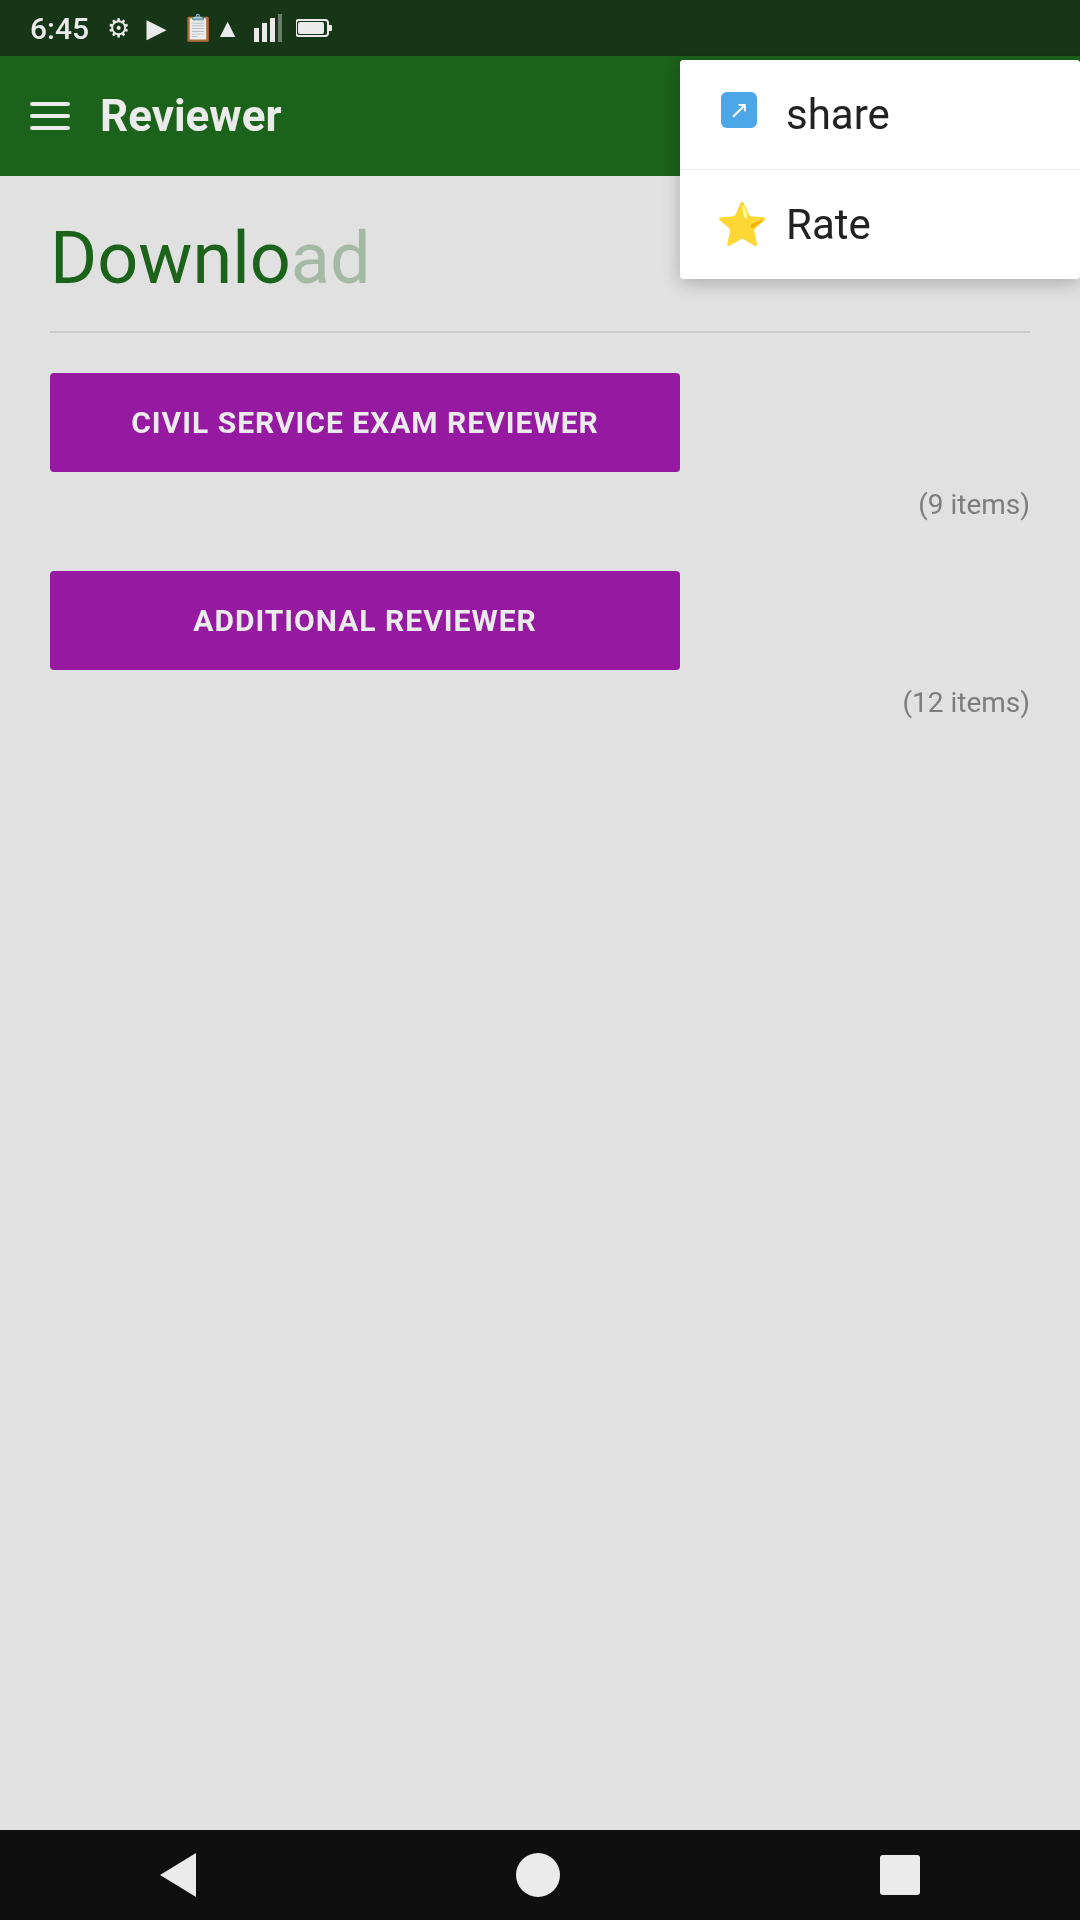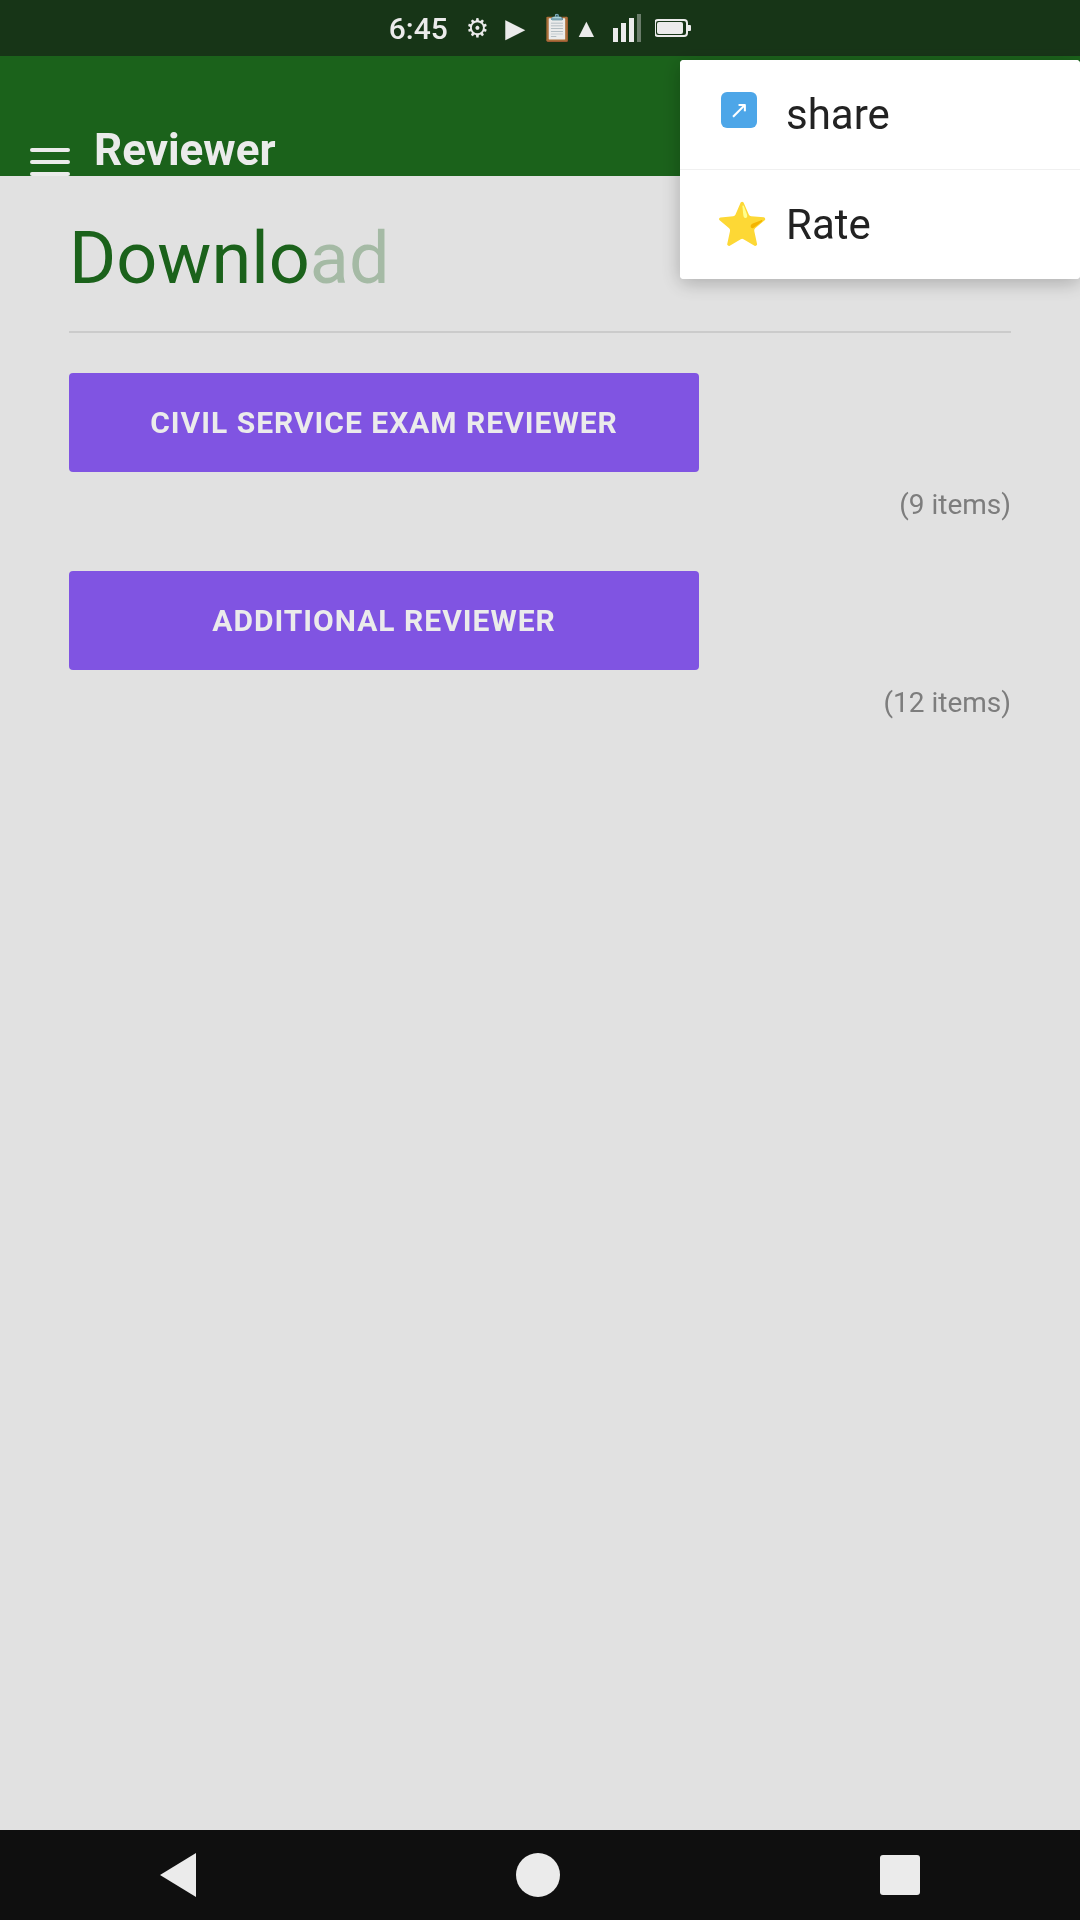--- a/index.html
+++ b/index.html
@@ -18,21 +18,21 @@
       overflow-x: hidden;
     }
 
     
     .status-bar {
       width: 100%;
       height: 56px;
       background: #1a3a1a;
       display: flex;
       align-items: center;
-      justify-content: center;
+      justify-content: flex-start;
       padding: 0 30px;
     }
 
     .status-bar-left {
       display: flex;
       align-items: center;
       gap: 18px;
     }
 
     .status-time {
@@ -57,23 +57,23 @@
       align-items: center;
       gap: 14px;
     }
 
     
     .app-bar {
       width: 100%;
       height: 120px;
       background: #1e6b1e;
       display: flex;
-      align-items: flex-end;
-      padding: 0 30px;
-      gap: 24px;
+      align-items: center;
+      padding: 8px 30px;
+      gap: 30px;
     }
 
     .hamburger-icon {
       color: white;
       font-size: 40px;
       cursor: pointer;
       display: flex;
       flex-direction: column;
       gap: 8px;
     }
@@ -86,42 +86,42 @@
     }
 
     .app-title {
       color: white;
       font-size: 44px;
       font-weight: bold;
     }
 
     
     .main-content {
-      padding: 40px 69px;
+      padding: 40px 50px;
       background: #f5f5f5;
     }
 
     .page-heading {
       color: #1e6b1e;
       font-size: 72px;
       font-weight: 400;
       margin-bottom: 30px;
     }
 
     .divider {
       height: 2px;
       background: #ddd;
       margin-bottom: 40px;
     }
 
     .section-button {
       display: block;
       width: 630px;
       padding: 32px 30px;
-      background: #8b5cf6;
+      background: #a21caf;
       color: white;
       font-size: 30px;
       font-weight: bold;
       letter-spacing: 1px;
       text-transform: uppercase;
       border: none;
       border-radius: 4px;
       cursor: pointer;
       margin-bottom: 16px;
       text-align: center;

